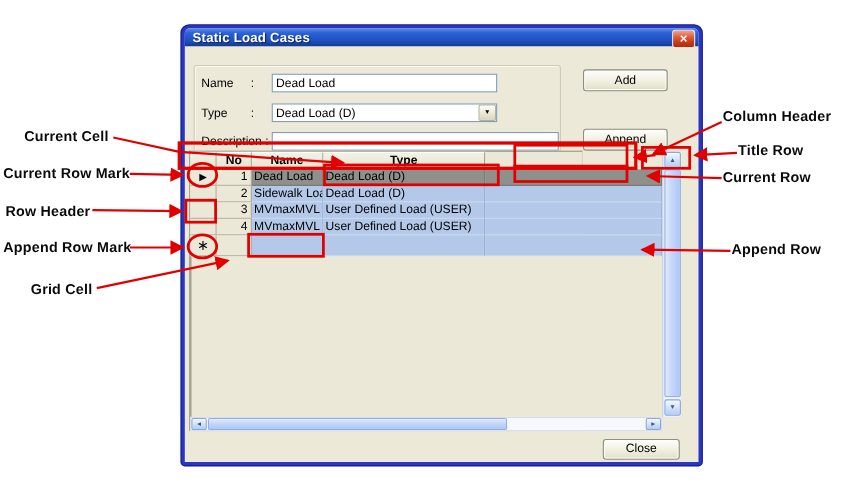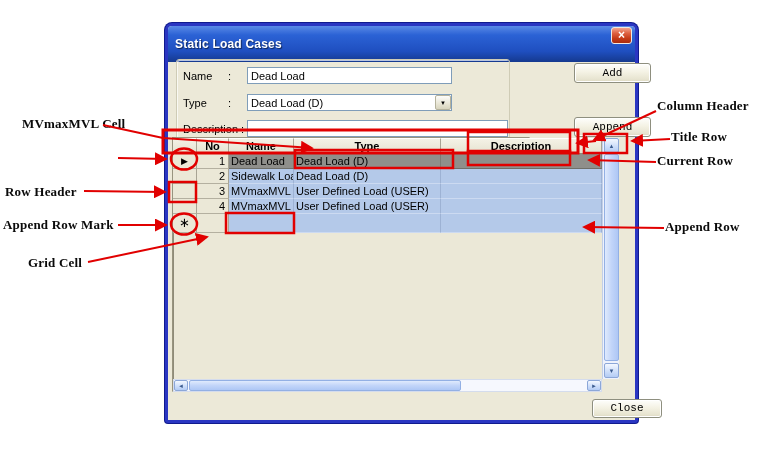--- a/index.html
+++ b/index.html
@@ -4,21 +4,21 @@
 <style>
   html,body{margin:0;padding:0;background:#fff;}
   *{box-sizing:border-box;}
   #stage{position:relative;width:768px;height:458px;background:#ffffff;overflow:hidden;
          font-family:"Liberation Sans",sans-serif;}
 
   
   .dialog{position:absolute;left:165px;top:23px;width:473px;height:400px;
           background:#ece9d8;border:3px solid #2a36c2;border-radius:7px 7px 3px 3px;
           box-shadow:0 0 0 1px #101a8d;}
-  .titlebar{position:absolute;left:0;top:0;width:467px;height:36px;
+  .titlebar{position:absolute;left:0;top:0;width:467px;height:16px;
             background:linear-gradient(180deg,#5a8ae6 0%,#2b62d5 25%,#1f4fc0 70%,#15398f 100%);
             border-radius:4px 4px 0 0;display:flex;align-items:center;padding:0 4px 0 7px;}
   .titletext{color:#fff;font-weight:bold;font-size:12px;text-shadow:1px 1px 1px rgba(0,0,0,.55);
              letter-spacing:.2px;flex:1;white-space:nowrap;}
   .xbtn{position:absolute;right:3px;top:1px;width:21px;height:17px;border-radius:3px;
         background:linear-gradient(180deg,#f3a38c 0%,#de6141 35%,#c43a17 70%,#a92c0d 100%);
         border:1px solid #f0e8e2;color:#fff;font-weight:bold;font-size:12px;line-height:15px;
         text-align:center;cursor:pointer;}
 
   
@@ -29,22 +29,22 @@
   .tinput{position:absolute;height:17px;background:#fff;border:1px solid #7f9db9;
           font-family:"Liberation Sans",sans-serif;font-size:11px;padding:1px 3px;color:#000;}
   .combo{position:absolute;height:17px;background:#fff;border:1px solid #7f9db9;
          font-size:11px;display:flex;align-items:center;}
   .combo .val{flex:1;padding:0 3px;white-space:nowrap;overflow:hidden;}
   .combo .drop{width:16px;height:15px;margin-right:0;background:linear-gradient(180deg,#fdfdfb,#e8e5d4 60%,#d8d4bd);
                border:1px solid #b5b29c;border-radius:2px;font-size:6px;color:#000;
                display:flex;align-items:center;justify-content:center;cursor:pointer;}
   .btn{position:absolute;width:77px;height:20px;border:1px solid #8e8f7f;border-radius:3px;
        background:linear-gradient(180deg,#fefefc 0%,#f4f2e4 45%,#e7e4d0 85%,#dcd8c0 100%);
-       font-family:Liberation Mono, monospace;font-size:11px;color:#000;text-align:center;
-       line-height:18px;cursor:pointer;box-shadow:inset 0 0 0 1px #fff;margin-left:44px;}
+       font-family:Liberation Sans, sans-serif;font-size:11px;color:#000;text-align:center;
+       line-height:18px;cursor:pointer;box-shadow:inset 0 0 0 1px #fff;}
 
   
   .grid{position:absolute;left:4px;top:111px;width:358px;height:255px;background:#ebe8d7;
         border:1px solid #98947f;border-right-color:#d9d6c4;border-bottom-color:#d9d6c4;}
   .gcell{position:absolute;font-size:11px;overflow:hidden;white-space:nowrap;}
   .hdr{background:linear-gradient(180deg,#f4f2e6,#e6e3d0);border-right:1px solid #a8a494;
        border-bottom:1px solid #8f8b79;border-top:1px solid #fff;font-weight:bold;
        text-align:center;line-height:14px;cursor:pointer;}
   .rowhdr{background:#ebe8d7;border-right:1px solid #a8a494;border-bottom:1px solid #b4b0a0;
           text-align:center;cursor:pointer;}
@@ -59,21 +59,21 @@
   .vsb{position:absolute;background:#eef2fc;border-left:1px solid #c2cfe8;}
   .sbbtn{position:absolute;background:linear-gradient(180deg,#f4f8ff,#cfdffa 55%,#b4ccf4);
          border:1px solid #8ca7d8;border-radius:2px;color:#3b5b8e;font-size:6px;
          display:flex;align-items:center;justify-content:center;cursor:pointer;}
   .sbthumb{position:absolute;background:linear-gradient(90deg,#dfeafd,#c2d5f9 50%,#aec7f5);
            border:1px solid #93b0e4;border-radius:2px;cursor:pointer;}
   .sbthumb.h{background:linear-gradient(180deg,#dfeafd,#c2d5f9 50%,#aec7f5);}
   .sbtrack-h{position:absolute;background:#f6f8fe;border:1px solid #d4dced;}
 
   
-  .anno{position:absolute;font-family:Liberation Serif, serif;font-weight:bold;
+  .anno{position:absolute;font-family:Liberation Sans, sans-serif;font-weight:bold;
         font-size:13px;color:#0a0a0a;white-space:nowrap;letter-spacing:.2px;}
   #overlay{position:absolute;left:0;top:0;width:768px;height:458px;pointer-events:none;}
 </style>
 </head>
 <body>
 
 <div id="stage">
 
   <div class="dialog">
 
@@ -100,21 +100,20 @@
 
     <div class="btn" style="left:362px;top:37px;">Add</div>
     <div class="btn" style="left:362px;top:91px;">Append</div>
 
     <div class="grid">
 
       <div class="gcell hdr" style="left:0;top:0;width:24px;height:16px;"></div>
       <div class="gcell hdr" style="left:24px;top:0;width:32px;height:16px;">No</div>
       <div class="gcell hdr" style="left:56px;top:0;width:65px;height:16px;">Name</div>
       <div class="gcell hdr" style="left:121px;top:0;width:147px;height:16px;">Type</div>
-      <div class="gcell hdr" style="left:268px;top:0;width:161px;height:16px;">Description</div>
 
       <div class="gcell rowhdr" style="left:0;top:16px;width:24px;height:15px;"><span class="marker">▶</span></div>
       <div class="gcell nocell" style="left:24px;top:16px;width:32px;height:15px;">1</div>
       <div class="rowgray">
         <div class="gcell datacell" style="left:56px;top:16px;width:65px;height:15px;">Dead Load</div>
         <div class="gcell datacell" style="left:121px;top:16px;width:147px;height:15px;">Dead Load (D)</div>
         <div class="gcell datacell" style="left:268px;top:16px;width:161px;height:15px;"></div>
       </div>
 
       <div class="gcell rowhdr" style="left:0;top:31px;width:24px;height:15px;"></div>
@@ -160,21 +159,22 @@
       <div class="sbtrack-h" style="left:0;top:241px;width:429px;height:13px;">
         <div class="sbbtn" style="left:0;top:0;width:14px;height:11px;">◄</div>
         <div class="sbthumb h" style="left:15px;top:0;width:272px;height:11px;"></div>
         <div class="sbbtn" style="left:413px;top:0;width:14px;height:11px;">►</div>
       </div>
     </div>
 
     <div class="btn" style="left:380px;top:373px;width:70px;height:19px;line-height:17px;">Close</div>
   </div>
 
-  <div class="anno" style="left:22px;top:116px;">MVmaxMVL Cell</div>
+  <div class="anno" style="left:22px;top:116px;">Current Cell</div>
+  <div class="anno" style="left:3px;top:150px;">Current Row Mark</div>
   <div class="anno" style="left:5px;top:184px;">Row Header</div>
   <div class="anno" style="left:3px;top:217px;">Append Row Mark</div>
   <div class="anno" style="left:28px;top:255px;">Grid Cell</div>
   <div class="anno" style="left:657px;top:98px;">Column Header</div>
   <div class="anno" style="left:671px;top:129px;">Title Row</div>
   <div class="anno" style="left:657px;top:153px;">Current Row</div>
   <div class="anno" style="left:665px;top:219px;">Append Row</div>
 
   <svg id="overlay" xmlns="http://www.w3.org/2000/svg">
     <defs>

